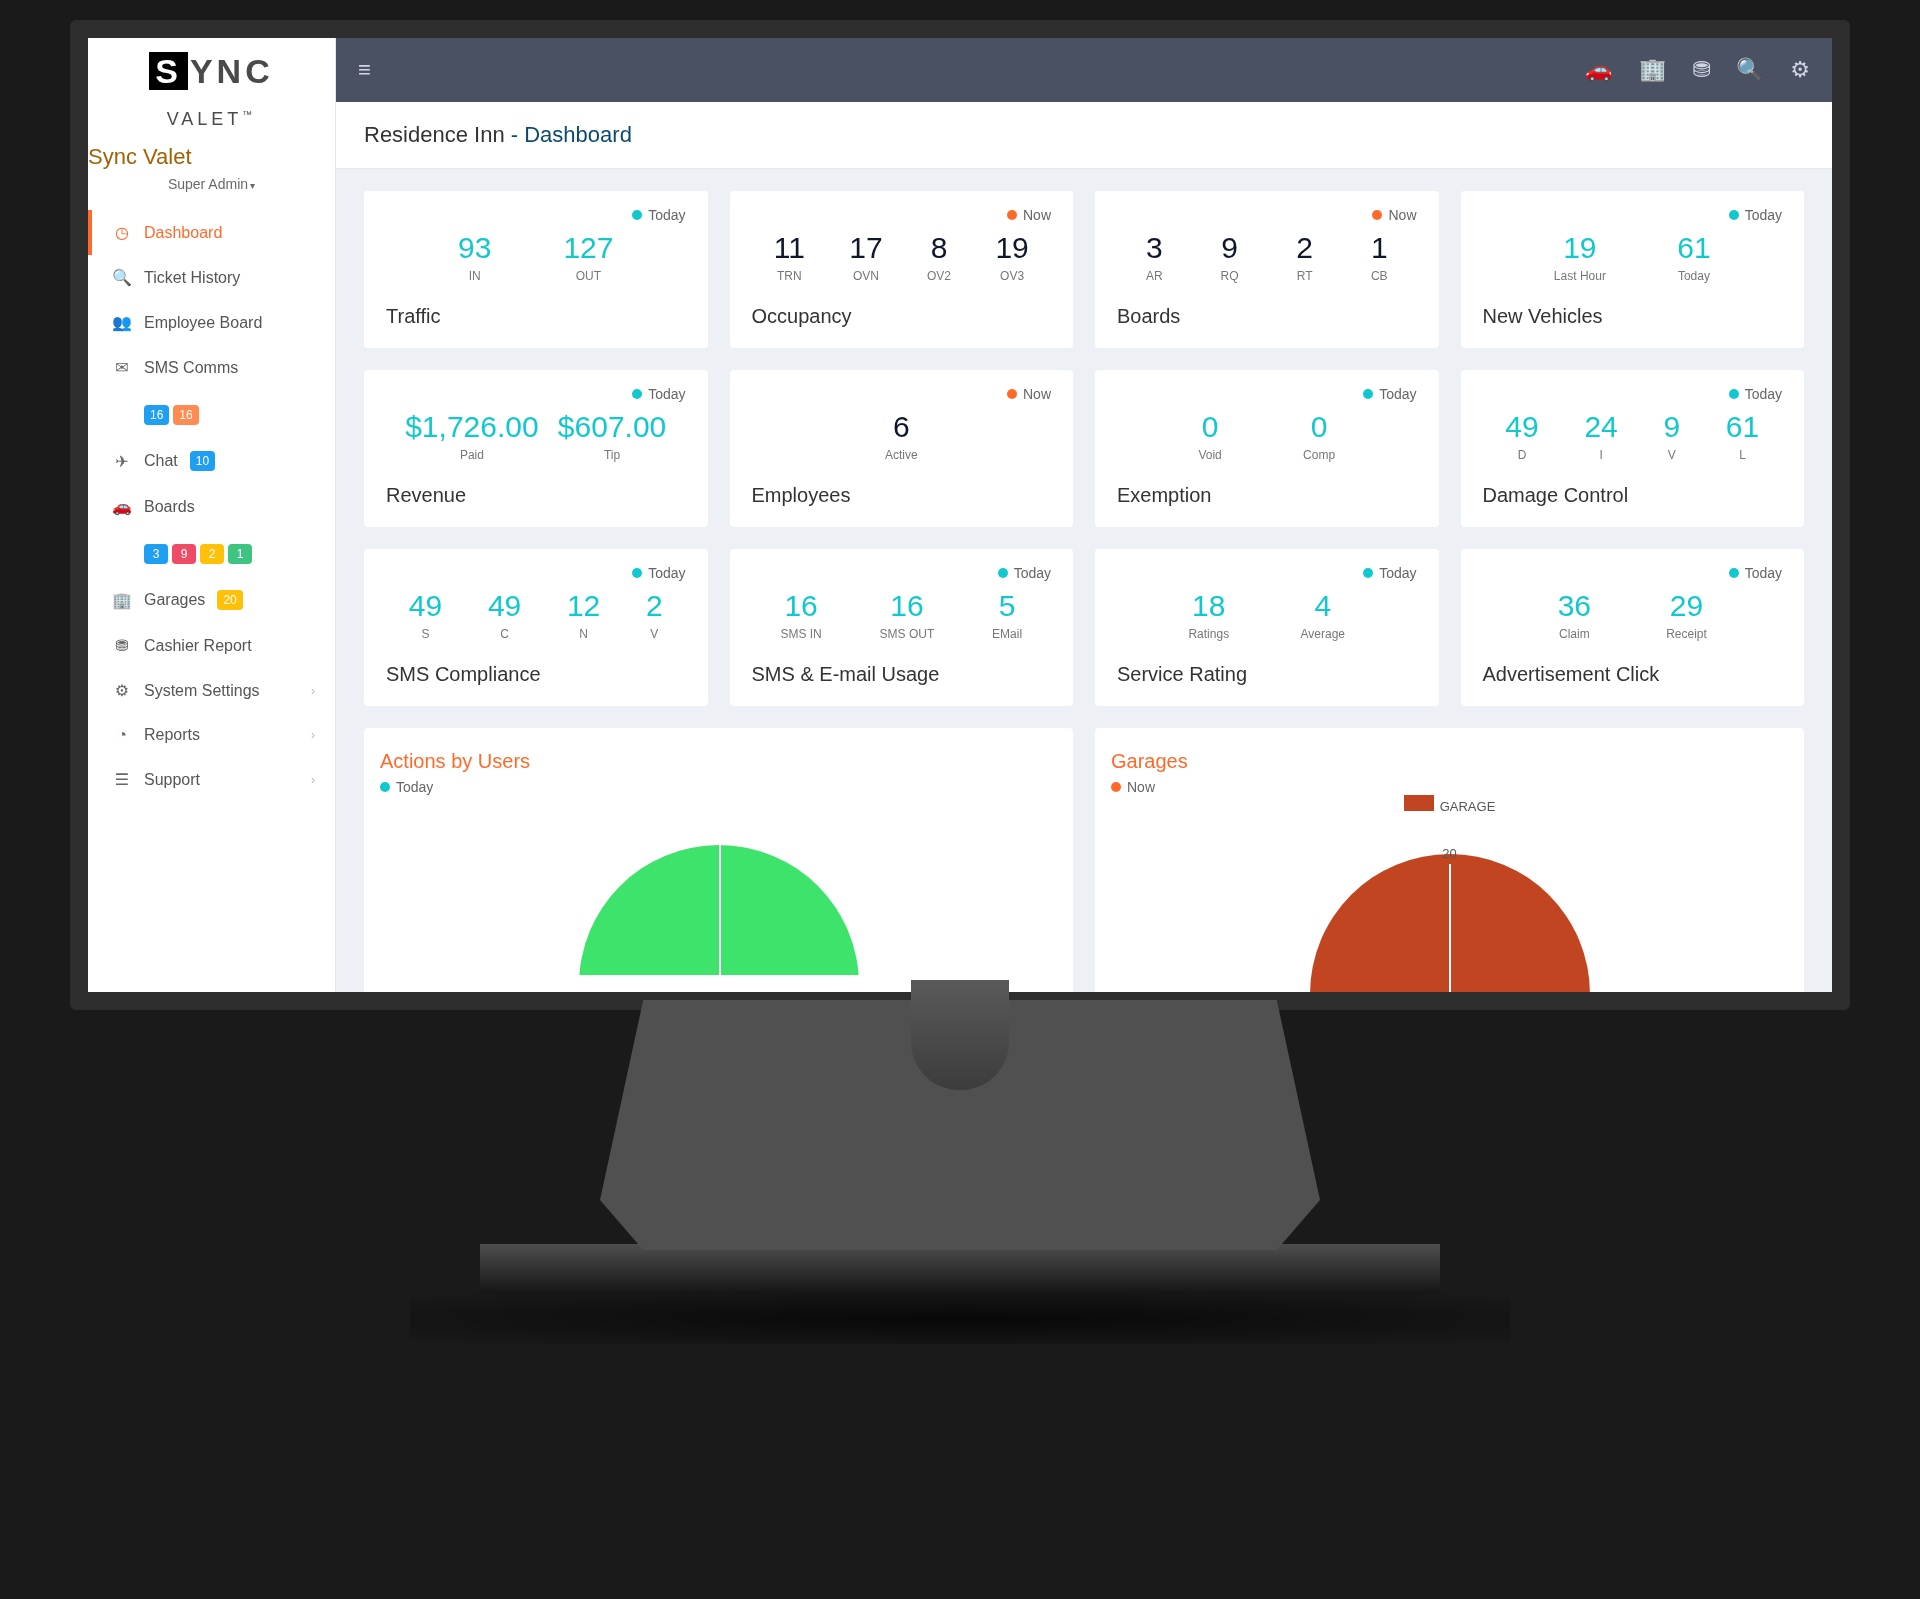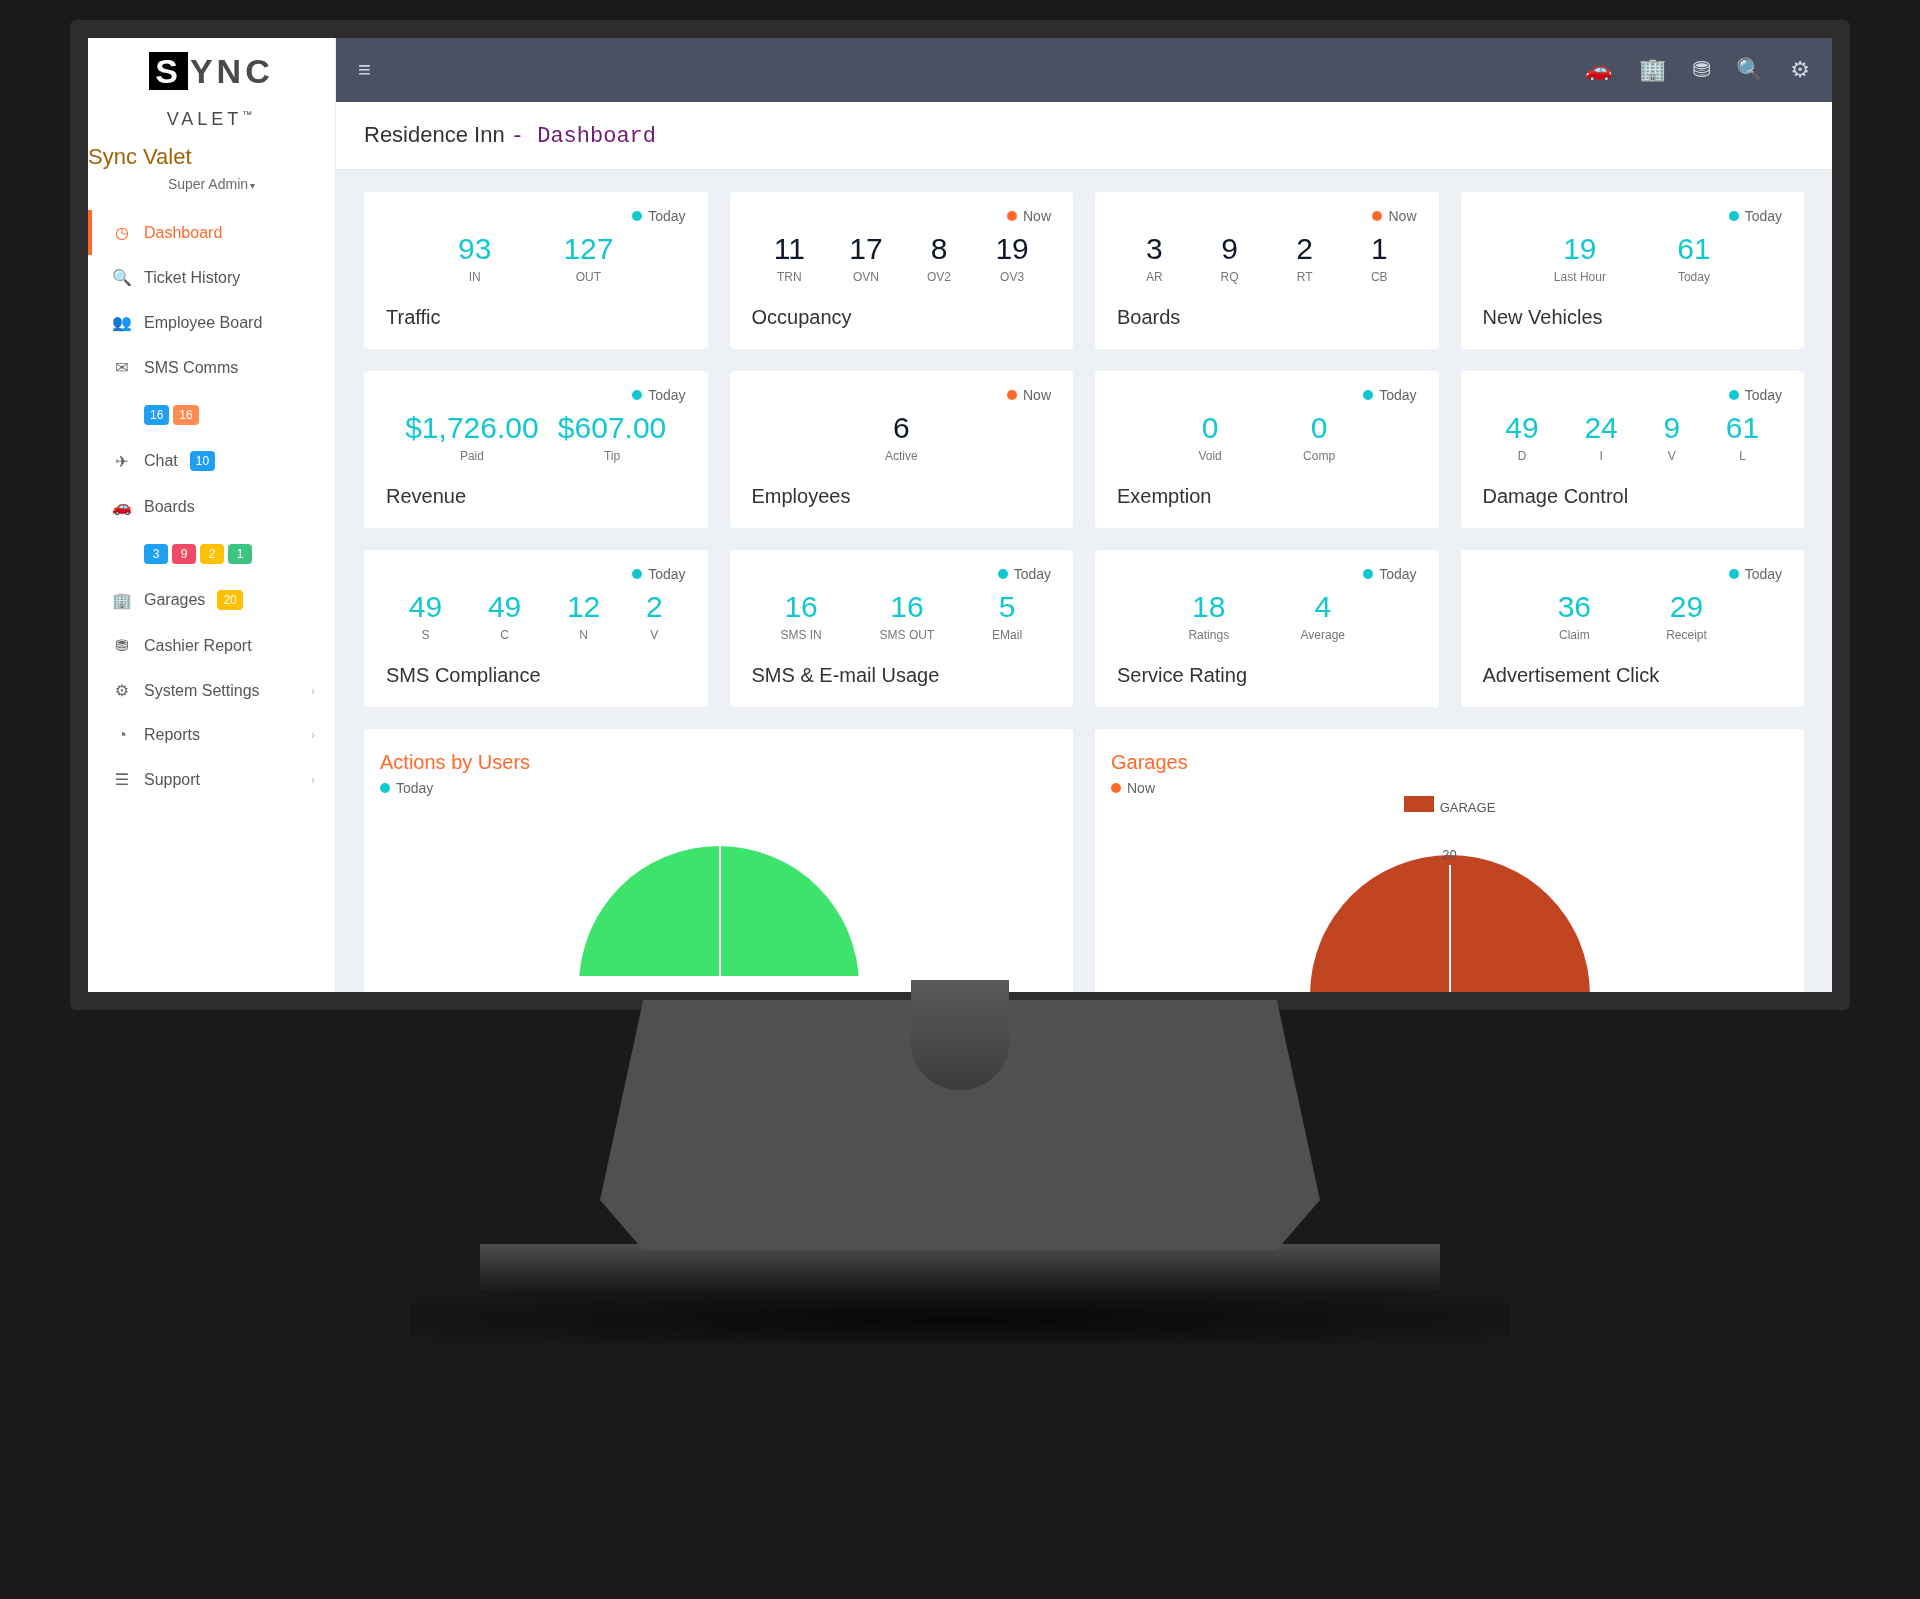--- a/index.html
+++ b/index.html
@@ -88,21 +88,21 @@
     height:64px; background:#4a5162; display:flex; align-items:center;
     padding:0 22px; color:#cfd4e0;
   }
   .hamburger { font-size:22px; cursor:pointer;}
   .top-icons { margin-left:auto; display:flex; gap:26px; font-size:22px;}
   .top-icons span { cursor:pointer; }
   .page-title {
     background:#fff; padding:20px 28px; font-size:22px; color:#333;
     border-bottom:1px solid #e7e7e7;
   }
-  .page-title .sub { color:#701a75;font-family:Liberation Mono, monospace;}
+  .page-title .sub { color:#0c4a6e;}
 
   
   .content { flex:1; overflow:auto; padding:22px 28px;}
   .grid { display:grid; grid-template-columns: repeat(4, 1fr); gap:22px;}
   .card {
     background:#fff; border-radius:4px; padding:16px 22px 20px;
     display:flex; flex-direction:column; min-height:150px;
   }
   .card-tag { text-align:right; font-size:14px; color:#666; display:flex; align-items:center; justify-content:flex-end; gap:6px;}
   .dot { width:10px; height:10px; border-radius:50%; display:inline-block;}

